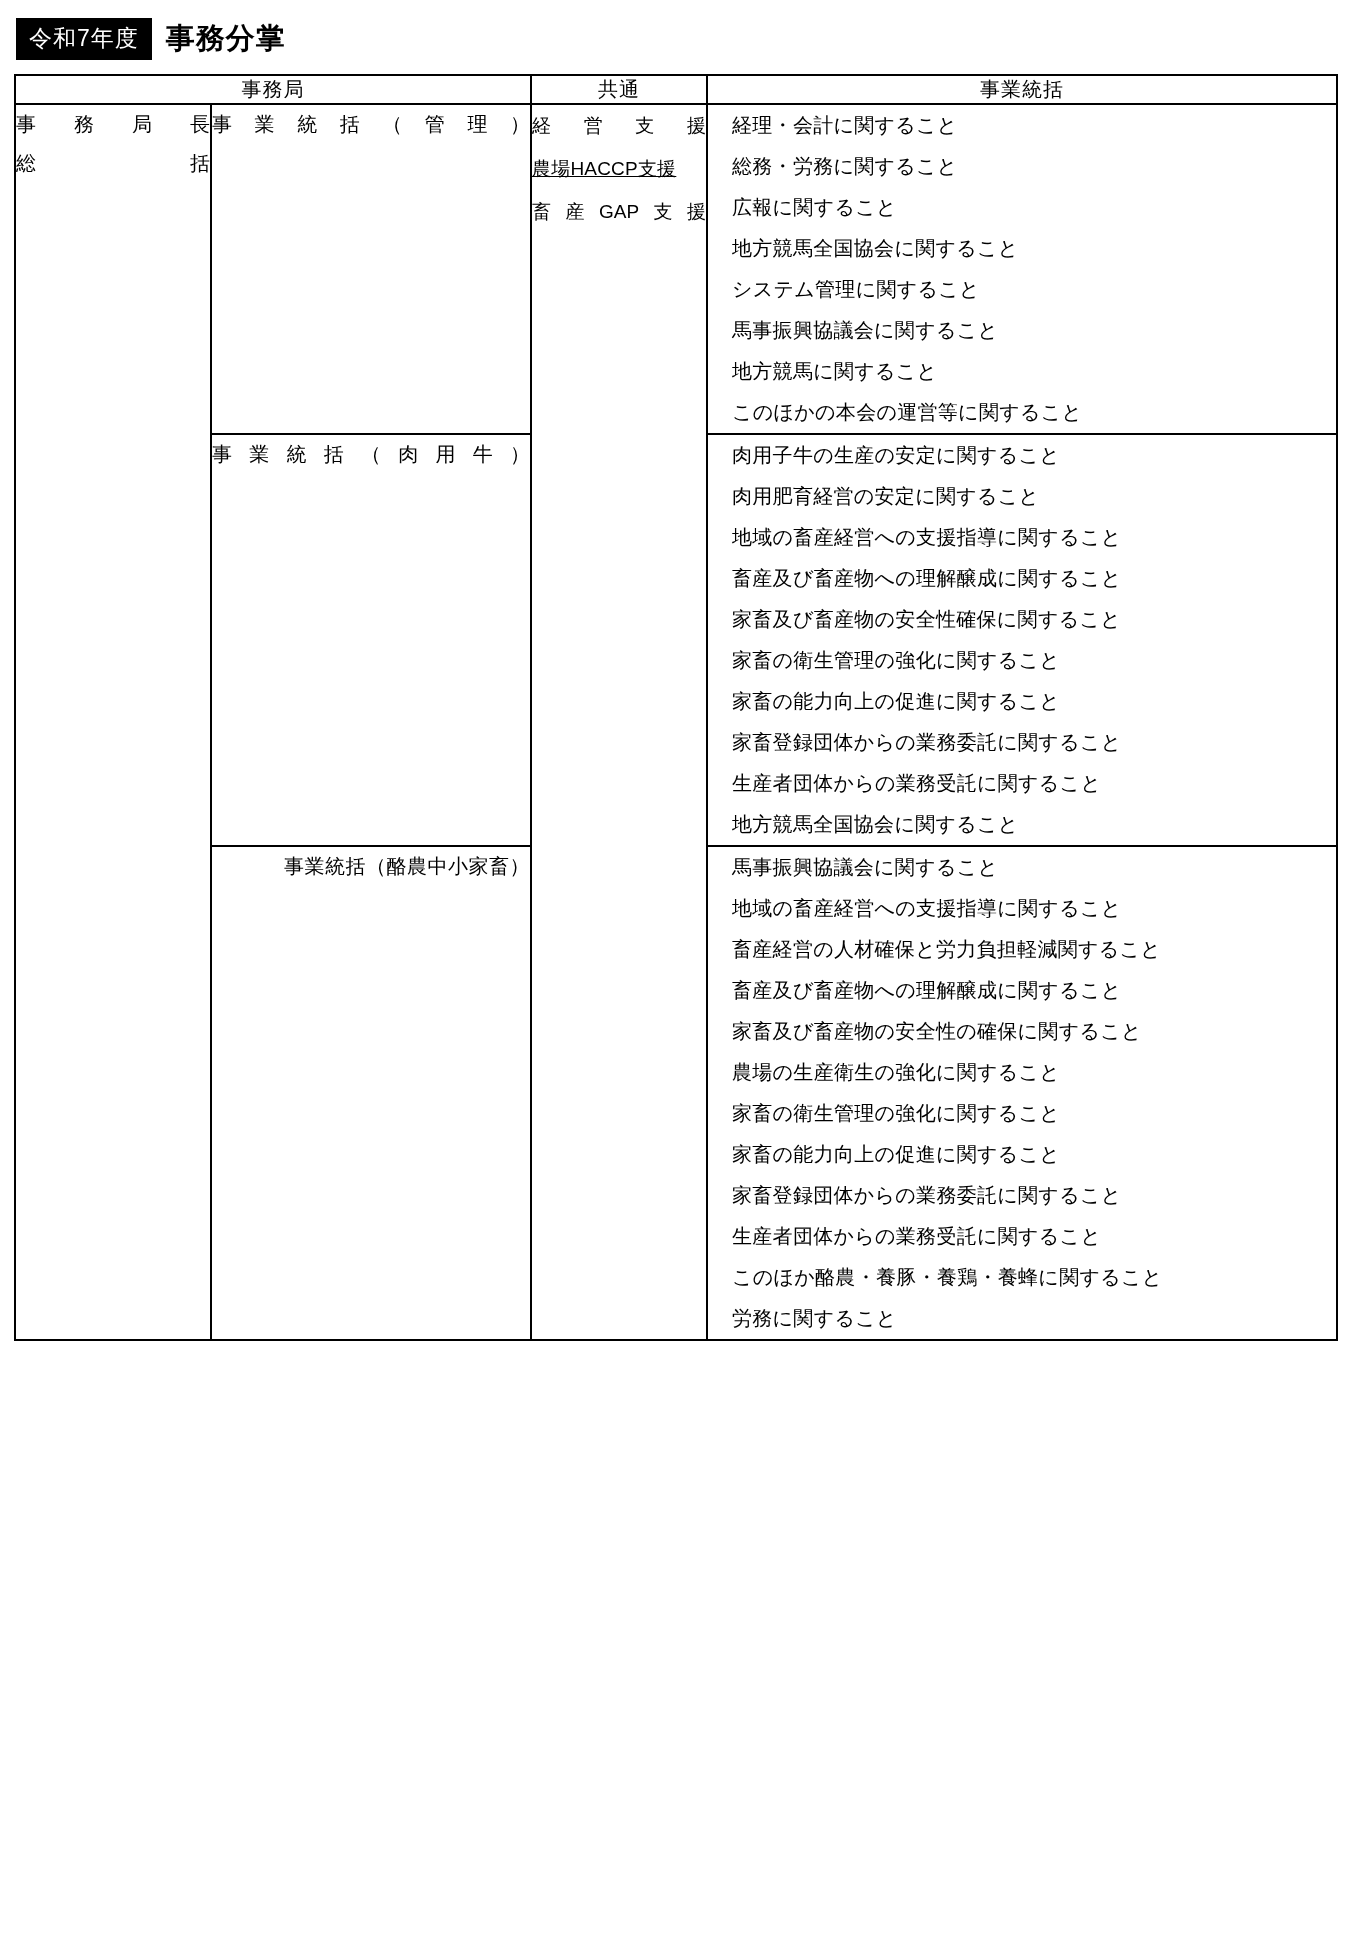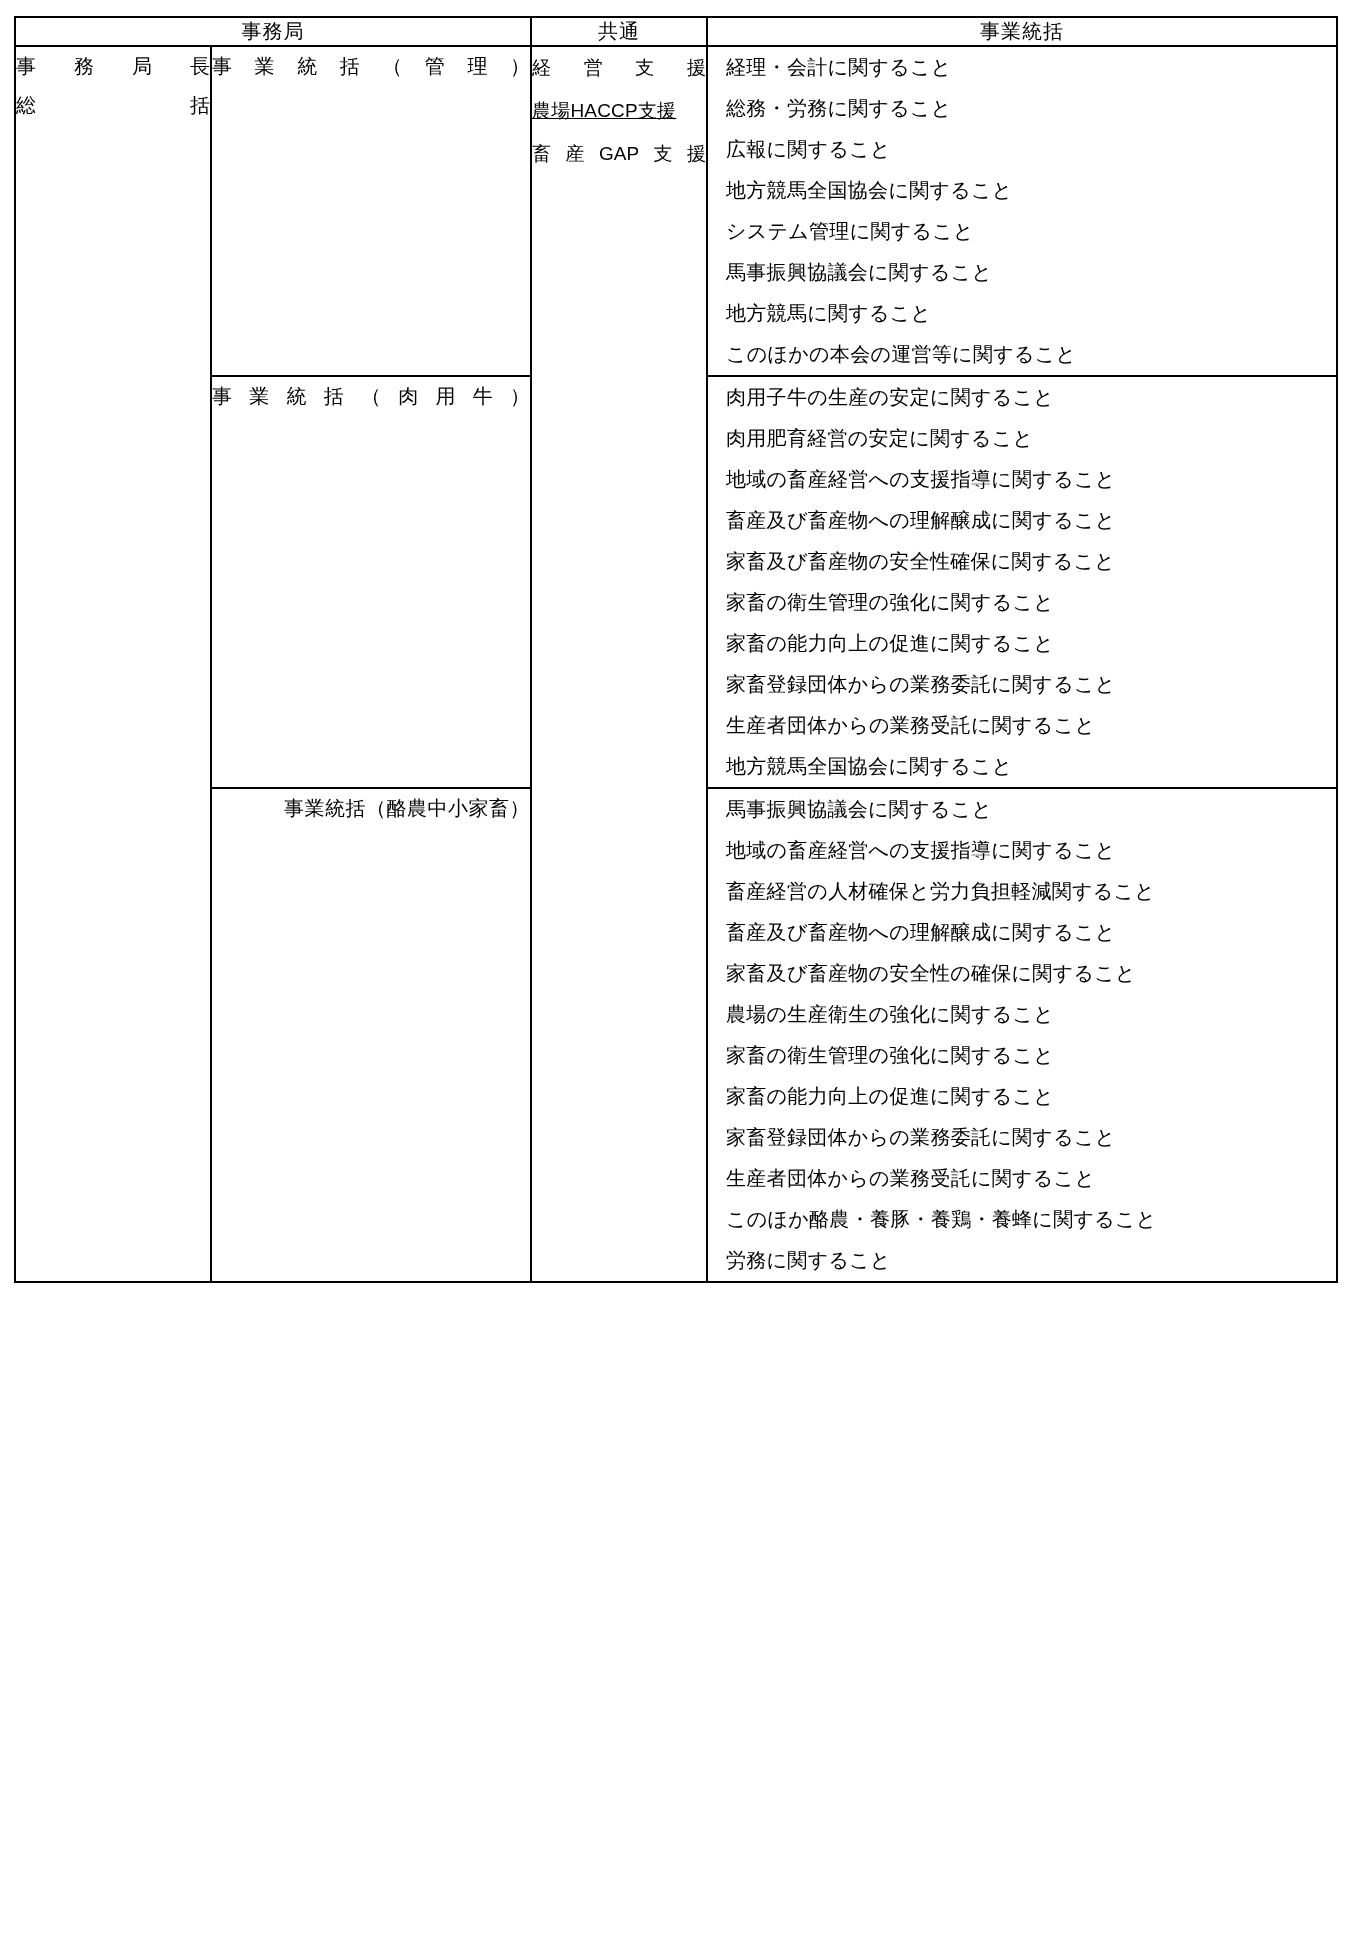--- a/index.html
+++ b/index.html
@@ -115,30 +115,34 @@
     text-align: justify;
     letter-spacing: 0.2px;
     text-decoration: underline;
   }
 
   .task-cell {
     padding: 12px 0 14px 0;
     font-size: 20px;
   }
   .task-item {
-    padding: 7px 0 7px 18px;
+    padding: 7px 0 7px 24px;
     line-height: 1.35;
     letter-spacing: 0.3px;
   }
 </style>
 </head>
 <body>
 
 <div class="page">
 
+  <div class="title-row">
+    <div class="year-badge">令和7年度</div>
+    <div class="doc-title">事務分掌</div>
+  </div>
 
   <table class="layout">
     <colgroup>
       <col class="c1">
         <col class="c2">
         <col class="c3">
         <col class="c4">
     </colgroup>
     <thead>
       <tr>

